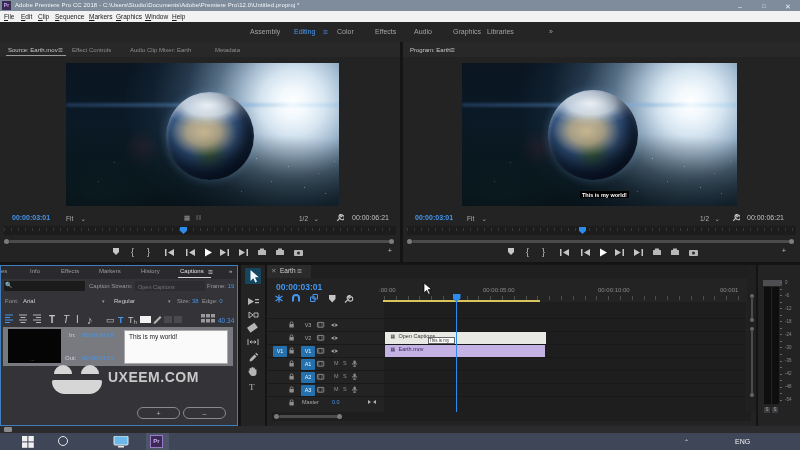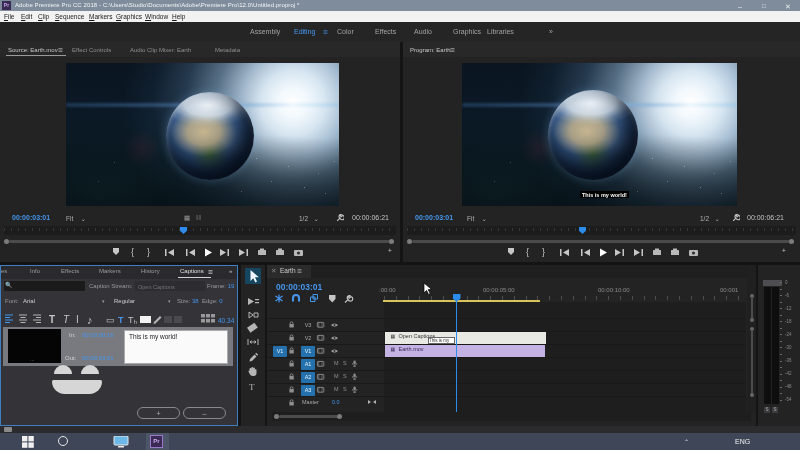--- a/index.html
+++ b/index.html
@@ -265,20 +265,21 @@
     <div class="r" style="left:66px;top:5px;color:#cfd3da;">In:</div>
     <div class="r" style="left:79px;top:5px;"><span class="cblue">00:00:00:16</span></div>
     <div class="r" style="left:62px;top:28px;color:#cfd3da;">Out:</div>
     <div class="r" style="left:79px;top:28px;"><span class="cblue">00:00:03:01</span></div>
     <div class="r" style="left:121px;top:3px;width:104px;height:34px;background:#fafafa;border:1px solid #aaa;color:#222;font-size:6.5px;padding:2px 0 0 4px;">This is my world!</div>
   </div>
 
   <div class="r" style="left:53px;top:99px;width:18px;height:9px;background:#d6d6d6;border-radius:9px 9px 0 0;"></div>
   <div class="r" style="left:80px;top:99px;width:18px;height:9px;background:#d6d6d6;border-radius:9px 9px 0 0;"></div>
   <div class="r" style="left:51px;top:114px;width:50px;height:14px;background:#d6d6d6;border-radius:3px 3px 25px 25px;"></div>
+  <div class="r" style="left:107px;top:103px;font-size:14px;font-weight:bold;color:#c9c9c9;letter-spacing:0.5px;">UXEEM.COM</div>
 
   <div class="r" style="left:136px;top:141px;width:43px;height:12px;border:1px solid #8a8a8a;border-radius:6px;color:#b5b5b5;text-align:center;font-size:7px;line-height:11px;">+</div>
   <div class="r" style="left:182px;top:141px;width:43px;height:12px;border:1px solid #8a8a8a;border-radius:6px;color:#b5b5b5;text-align:center;font-size:7px;line-height:11px;">–</div>
 </div>
 
 <div class="abs" id="tools">
   <svg width="24" height="161" viewBox="0 0 24 161">
     <rect x="4" y="3" width="16" height="16" fill="#15455f" rx="1"></rect>
     <path d="M9.5 5 l0 11 2.8-2.8 2 4.2 1.7-.9 -2-4.2 3.8 0 z" fill="#eef6ff"></path>
     <g fill="#b5b5b5">

